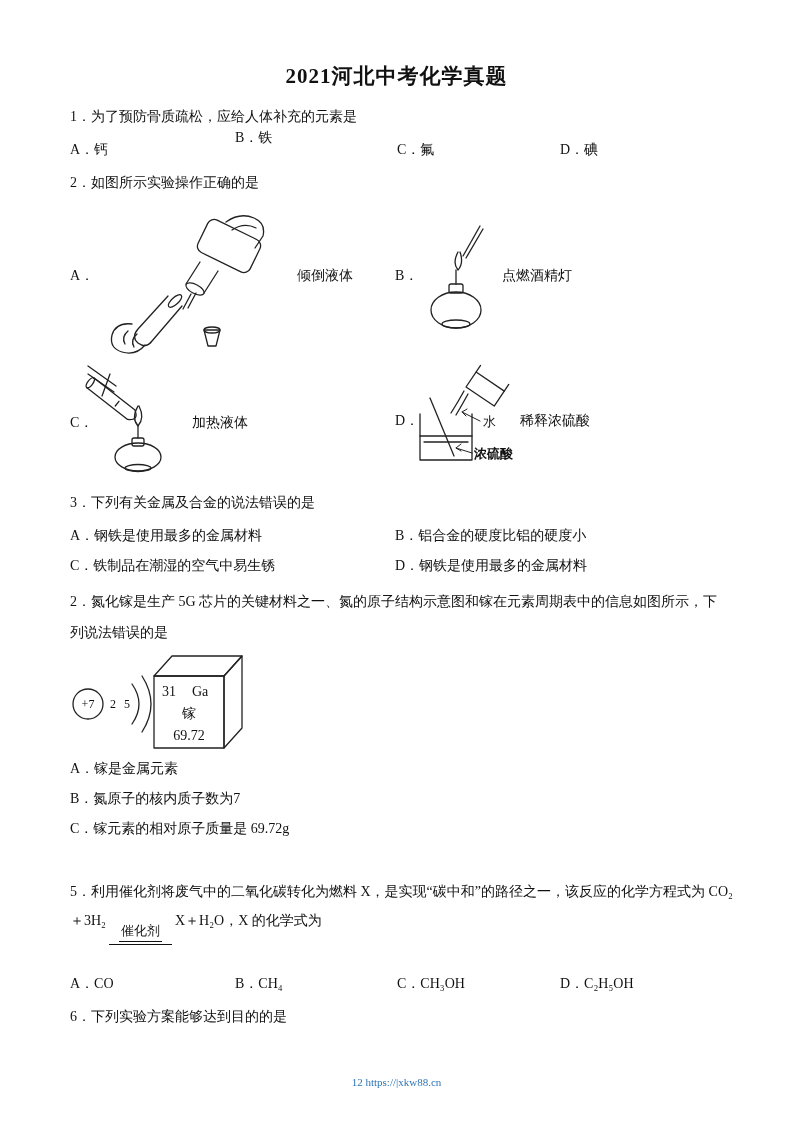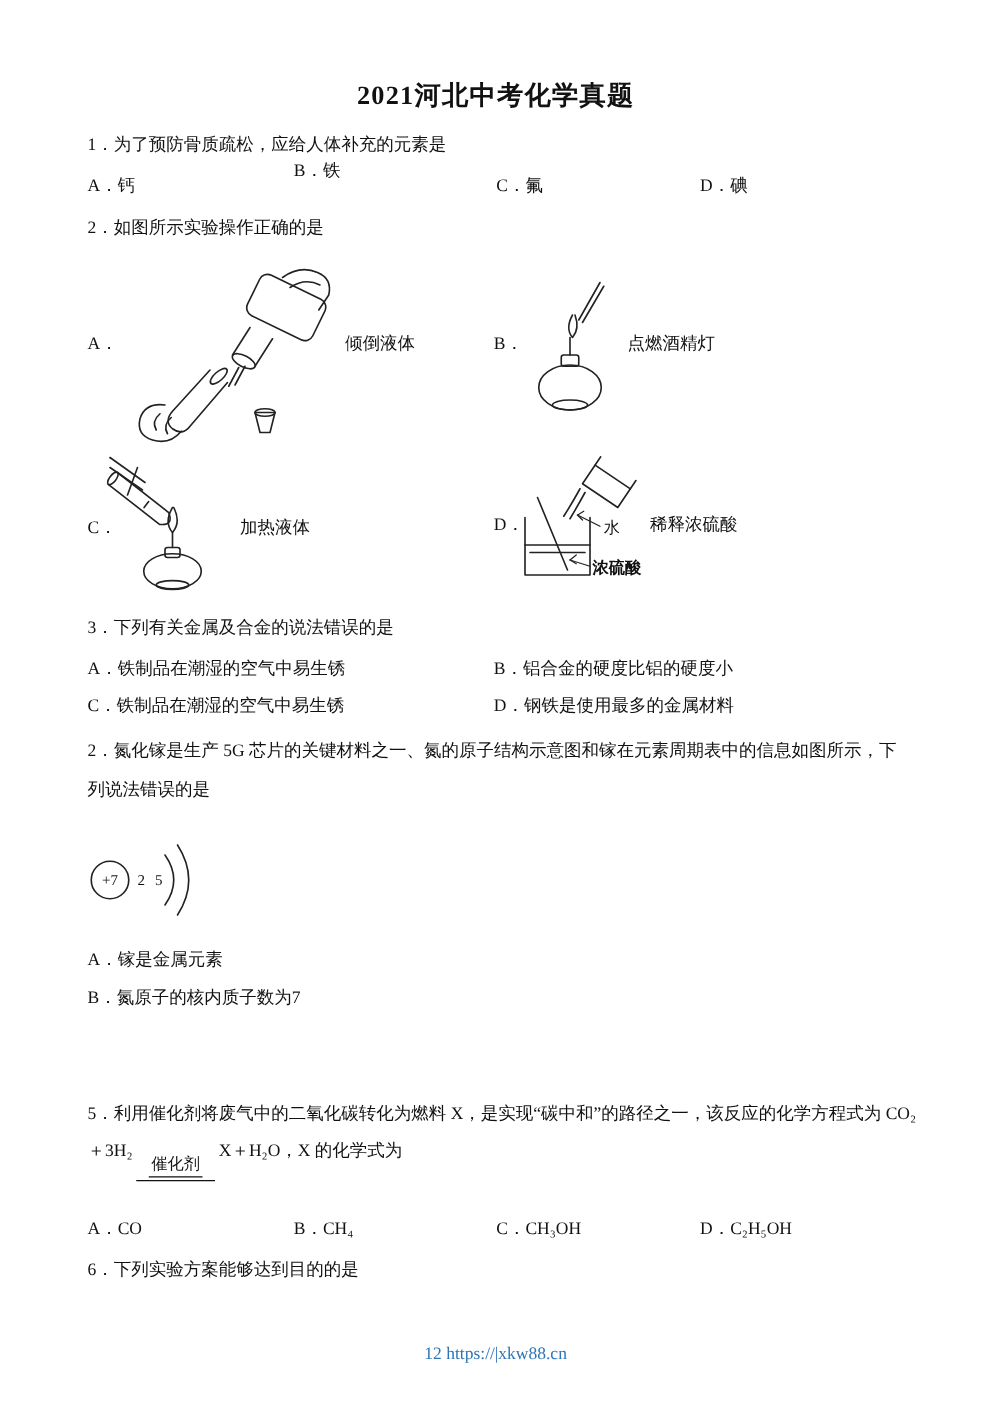--- a/index.html
+++ b/index.html
@@ -10,21 +10,21 @@
   .wrap{white-space:normal;line-height:31px}
   .title{position:absolute;left:0;right:0;top:62px;text-align:center;font-size:21px;font-weight:700;letter-spacing:1px}
   .fig{position:absolute}
   .fig svg{display:block;overflow:visible}
   .stroke{fill:none;stroke:#222;stroke-width:1.3;stroke-linecap:round;stroke-linejoin:round}
   .thin{fill:none;stroke:#222;stroke-width:1;stroke-linecap:round}
   svg text{font-family:"Liberation Serif","DejaVu Serif",serif;fill:#111}
   .eq-line{position:absolute;white-space:nowrap}
   .eq-cond{display:inline-block;text-align:right;border-bottom:1.5px solid #111;padding:0 10px 2px;vertical-align:-10px;margin:0 3px}
   .eq-cond-text{display:inline-block;border-bottom:1px solid #111;padding:0 2px 1px;font-size:13px}
-  .footer{position:absolute;left:0;right:0;top:1076px;text-align:center;font-size:14px;color:#2e75b6}
+  .footer{position:absolute;left:0;right:0;top:1076px;text-align:center;font-size:11px;color:#2e75b6}
 </style>
 </head>
 <body>
 
 <div class="page">
 
   <div class="title">2021河北中考化学真题</div>
 
   <div class="t" style="left:70px;top:106px">1．为了预防骨质疏松，应给人体补充的元素是</div>
   <div class="t" style="left:70px;top:139px">A．钙</div>
@@ -56,21 +56,21 @@
 
         <path d="M44 112 Q28 110 24 123 Q21 136 34 140 Q48 144 57 133"></path>
         <path d="M40 119 Q33 125 37 132"></path>
         <path d="M49 122 Q42 128 46 135"></path>
 
         <path d="M116 118 L132 118 L128 134 L120 134 Z"></path>
         <ellipse cx="124" cy="118" rx="8" ry="3"></ellipse>
       </g>
     </svg>
   </div>
-  <div class="t" style="left:276px;top:265px">倾倒液体</div>
+  <div class="t" style="left:297px;top:265px">倾倒液体</div>
 
   <div class="t" style="left:395px;top:265px">B．</div>
   <div class="fig" style="left:420px;top:222px">
     <svg width="80" height="110" viewBox="0 0 80 110">
       <g class="stroke">
 
         <path d="M60 4 L43 34"></path>
         <path d="M63 7 L46 36"></path>
 
         <path d="M38 30 Q32 41 38 48 Q44 41 40 30"></path>
@@ -139,43 +139,57 @@
         <path d="M62 87 L46 82"></path>
         <path d="M51 78 L46 82 L51 85"></path>
       </g>
       <text x="73" y="60" font-size="13">水</text>
       <text x="64" y="92" font-size="13" font-weight="bold">浓硫酸</text>
     </svg>
   </div>
   <div class="t" style="left:520px;top:410px">稀释浓硫酸</div>
 
   <div class="t" style="left:70px;top:492px">3．下列有关金属及合金的说法错误的是</div>
-  <div class="t" style="left:70px;top:525px">A．铁制品在潮湿的空气中易生锈</div>
+  <div class="t" style="left:70px;top:525px">A．钢铁是使用最多的金属材料</div>
   <div class="t" style="left:395px;top:525px">B．铝合金的硬度比铝的硬度小</div>
   <div class="t" style="left:70px;top:555px">C．铁制品在潮湿的空气中易生锈</div>
   <div class="t" style="left:395px;top:555px">D．钢铁是使用最多的金属材料</div>
 
   <div class="t wrap" style="left:70px;top:586px;width:660px">2．氮化镓是生产 5G 芯片的关键材料之一、氮的原子结构示意图和镓在元素周期表中的信息如图所示，下列说法错误的是</div>
 
   <div class="fig" style="left:68px;top:662px">
     <svg width="95" height="85" viewBox="0 0 95 85">
       <g class="stroke">
         <circle cx="20" cy="42" r="15"></circle>
         <path d="M64 22 Q78 42 64 62"></path>
         <path d="M74 14 Q92 42 74 70"></path>
       </g>
       <text x="20" y="46" font-size="12" text-anchor="middle">+7</text>
       <text x="45" y="46" font-size="12" text-anchor="middle">2</text>
       <text x="59" y="46" font-size="12" text-anchor="middle">5</text>
     </svg>
   </div>
 
+  <div class="fig" style="left:150px;top:650px">
+    <svg width="95" height="100" viewBox="0 0 95 100">
+      <g class="stroke">
+        <polygon points="4,26 22,6 92,6 74,26"></polygon>
+        <polygon points="74,26 92,6 92,78 74,98"></polygon>
+        <rect x="4" y="26" width="70" height="72"></rect>
+      </g>
+      <text x="12" y="46" font-size="14">31</text>
+      <text x="42" y="46" font-size="14">Ga</text>
+      <text x="39" y="68" font-size="14" text-anchor="middle">镓</text>
+      <text x="39" y="90" font-size="14" text-anchor="middle">69.72</text>
+    </svg>
+  </div>
 
   <div class="t" style="left:70px;top:758px">A．镓是金属元素</div>
   <div class="t" style="left:70px;top:788px">B．氮原子的核内质子数为7</div>
+  <div class="t" style="left:70px;top:818px">C．镓元素的相对原子质量是 69.72g</div>
 
   <div class="t" style="left:70px;top:881px">5．利用催化剂将废气中的二氧化碳转化为燃料 X，是实现“碳中和”的路径之一，该反应的化学方程式为 CO₂</div>
 
   <div class="eq-line" style="left:70px;top:912px">
     <span>＋3H₂</span><span class="eq-cond"><span class="eq-cond-text">催化剂</span></span><span>X＋H₂O，X 的化学式为</span>
   </div>
 
   <div class="t" style="left:70px;top:973px">A．CO</div>
   <div class="t" style="left:235px;top:973px">B．CH₄</div>
   <div class="t" style="left:397px;top:973px">C．CH₃OH</div>

